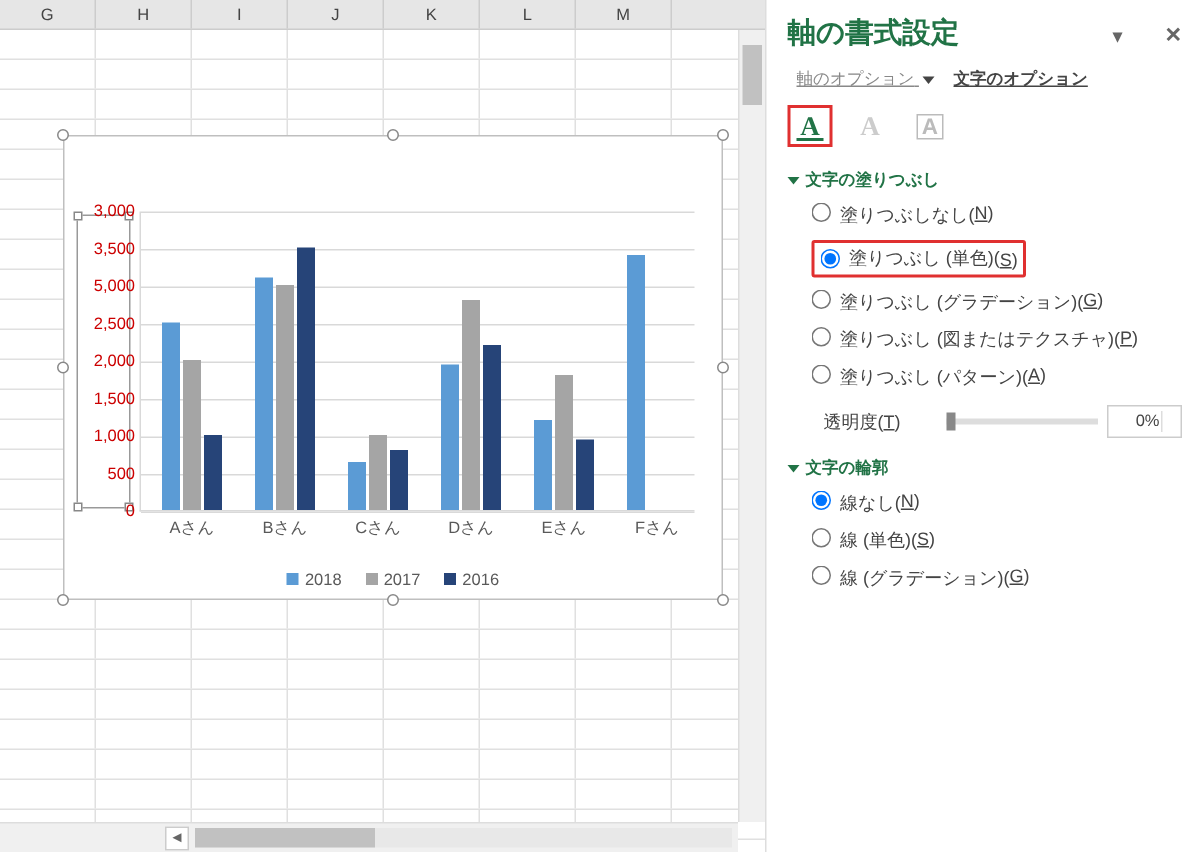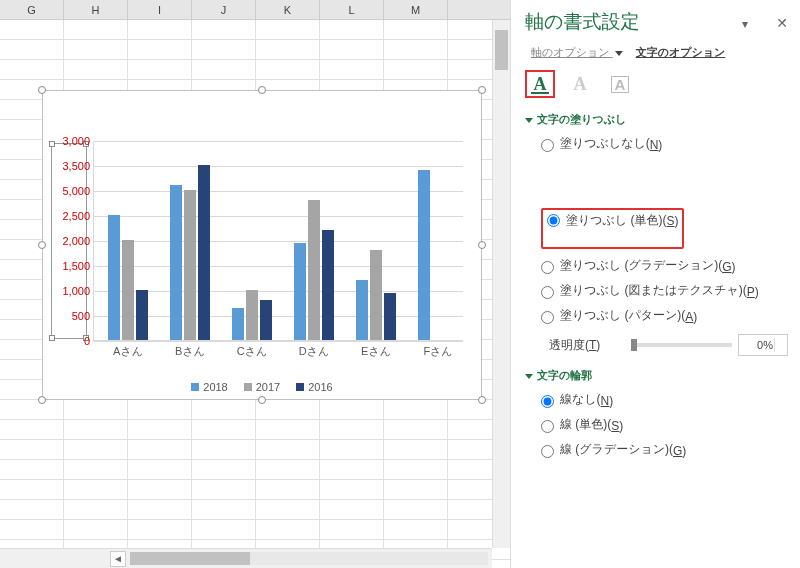--- a/index.html
+++ b/index.html
@@ -40,44 +40,44 @@
   
   .vscroll-sheet { position:absolute; right:0; top:20px; bottom:20px; width:18px; background:#f0f0f0; border-left:1px solid #ddd;}
   .vscroll-sheet .thumb { position:absolute; left:2px; right:2px; top:10px; height:40px; background:#c1c1c1;}
   .hscroll-sheet { position:absolute; left:0; right:18px; bottom:0; height:20px; background:#f0f0f0; border-top:1px solid #ddd;}
   .hscroll-sheet .btn { position:absolute; top:2px; width:16px; height:16px; background:#fff; border:1px solid #ccc; text-align:center; line-height:14px; font-size:10px; color:#666;}
   .hscroll-sheet .track { position:absolute; left:130px; right:4px; top:3px; bottom:3px; background:#e8e8e8;}
   .hscroll-sheet .thumb { position:absolute; left:0; width:120px; top:0; bottom:0; background:#c1c1c1;}
   
   
   .format-pane { position: absolute; left: 510px; top: 0; right: 0; bottom: 0; background: #fff; border-left: 1px solid #ddd; padding: 5px 12px 0 14px;}
-  .pane-title { font-size: 19px; color: #217346; font-weight: normal; padding: 4px 0 10px; position:relative;}
+  .pane-title { font-size: 19px; color: #217346; font-weight: bold; padding: 4px 0 10px; position:relative;}
   .pane-close { position:absolute; right:0px; top:10px; font-size:14px; color:#666; cursor:pointer;}
   .pane-menu { position:absolute; right:40px; top:12px; font-size:12px; color:#666; cursor:pointer;}
   
   .subtabs { font-size: 11px; color:#444; padding-bottom:6px;}
   .subtabs .lbl { color:#444; font-weight:bold;text-decoration:underline;}
   .subtabs .lbl.dim { color:#888; font-weight:normal; margin-left:6px;}
   .dropdown-arrow { display:inline-block; width:0; height:0; border-left:4px solid transparent; border-right:4px solid transparent; border-top:5px solid #444; margin-left:2px; vertical-align:middle;}
   
   .icon-row { display:flex; gap:10px; padding: 4px 0 8px;}
   .icon-btn { width:30px; height:28px; display:flex; align-items:center; justify-content:center; position:relative; cursor:pointer; border:1px solid transparent;}
   .icon-btn.sel { border:1px solid #c0d8c0; }
   .icon-btn.sel::after { content:""; position:absolute; left:4px; right:4px; bottom:2px; height:2px; background:#217346;}
   .icon-A-fill { font-size:18px; font-weight:bold; color:#217346; font-family: "Times New Roman", serif;}
   .icon-A-outline { font-size:18px; font-weight:bold; color:#ccc; font-family: "Times New Roman", serif;}
   .icon-A-box { font-size:15px; font-weight:bold; color:#bbb; border:1px solid #bbb; padding: 0 3px; line-height:15px;}
   
   .section-head { font-size: 11px; color: #217346; font-weight: bold; padding: 6px 0 4px; cursor:pointer;}
   .section-head .tri { display:inline-block; width:0; height:0; border-left:4px solid transparent; border-right:4px solid transparent; border-top:5px solid #217346; margin-right:4px;}
   
-  .radio-row { display:flex; align-items:flex-end; padding: 4px 0 4px 16px; font-size:12px; color:#444;}
+  .radio-row { display:flex; align-items:flex-start; padding: 4px 0 4px 16px; font-size:12px; color:#444;}
   .radio-row input { margin-right: 6px;}
   .radio-row u { text-decoration: underline;}
-  .highlight-box { border: 2px solid #e03030; border-radius:2px; display:inline-flex; align-items:center; padding:0 4px 16px 0;margin-top:48px;}
+  .highlight-box { border: 2px solid #e03030; border-radius:2px; display:inline-flex; align-items:center; padding:0 4px 0 0;}
   
   .prop-row { display:flex; align-items:center; padding: 6px 0 6px 24px; font-size:12px; color:#444;}
   .prop-row .label { flex: 0 0 76px;}
   .color-btn { width:38px; height:24px; border:1px solid #ccc; background:#fff; display:flex; align-items:center; justify-content:center; cursor:pointer; margin-left:auto;}
   .color-btn-box { border:2px solid #e03030; padding:1px; margin-left:auto;}
   .bucket-icon { position:relative; width:20px; height:18px;}
   .bucket-icon::before { content:""; position:absolute; left:4px; top:0; width:10px; height:10px; border:1px solid #666; transform: rotate(45deg) skew(8deg,8deg);}
   .bucket-icon::after { content:""; position:absolute; left:2px; bottom:0; width:16px; height:3px; background:#e03030;}
   .dd-arrow { width:0; height:0; border-left:4px solid transparent; border-right:4px solid transparent; border-top:5px solid #444; margin-left:4px;}
   

